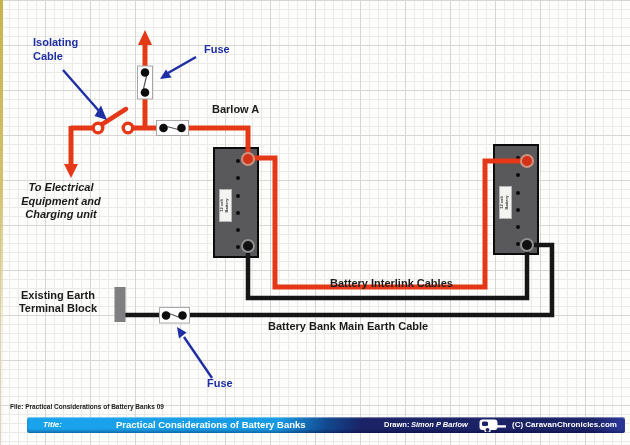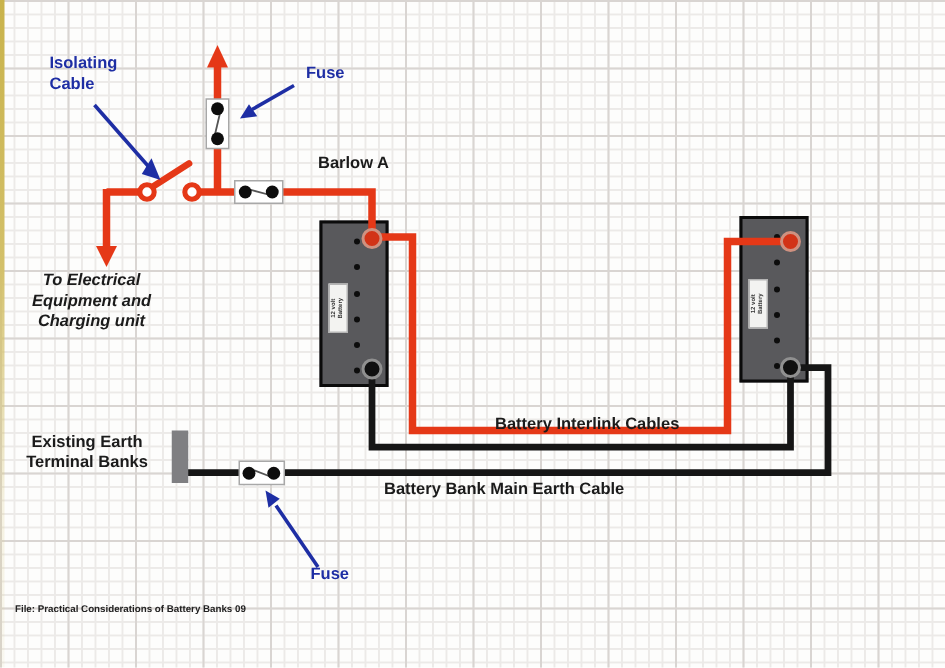--- a/index.html
+++ b/index.html
@@ -140,18 +140,31 @@
 
   <div class="lbl lbl-blue" style="left:33px;top:36px;">Isolating
 Cable</div>
   <div class="lbl lbl-blue" style="left:204px;top:43px;">Fuse</div>
   <div class="lbl" style="left:212px;top:103px;">Barlow A</div>
   <div class="lbl center" style="left:18px;top:181px;width:86px;font-style:italic;">To Electrical
 Equipment and
 Charging unit</div>
   <div class="lbl" style="left:330px;top:267px;margin-top:10px;">Battery Interlink Cables</div>
   <div class="lbl center" style="left:14px;top:289px;width:88px;line-height:12.5px;">Existing Earth
-Terminal Banks</div>
-  <div class="lbl" style="left:256px;top:320px;">Battery Bank Main Earth Cable</div>
+Terminal Block</div>
+  <div class="lbl" style="left:268px;top:320px;">Battery Bank Main Earth Cable</div>
   <div class="lbl lbl-blue" style="left:207px;top:377px;">Fuse</div>
 
   <div class="file-note">File: Practical Considerations of Battery Banks 09</div>
+  <div class="footer-bar">
+    <span class="t-label">Title:</span>
+    <span class="t-title">Practical Considerations of Battery Banks</span>
+    <span class="d-label">Drawn:</span>
+    <span class="d-name">Simon P Barlow</span>
+    <svg class="caravan" width="28" height="13" viewBox="0 0 28 13">
+      <rect x="17" y="6.2" width="10" height="2.4" fill="#ffffff"></rect>
+      <rect x="0.5" y="0.5" width="18" height="10.5" rx="3" fill="#ffffff"></rect>
+      <rect x="3" y="2.5" width="6" height="4.5" rx="1.5" fill="#1b2266"></rect>
+      <circle cx="8.5" cy="11" r="2.6" fill="#1b2266" stroke="#ffffff" stroke-width="1.2"></circle>
+    </svg>
+    <span class="copyright">(C) CaravanChronicles.com</span>
+  </div>
 </div>
 
 </body></html>

